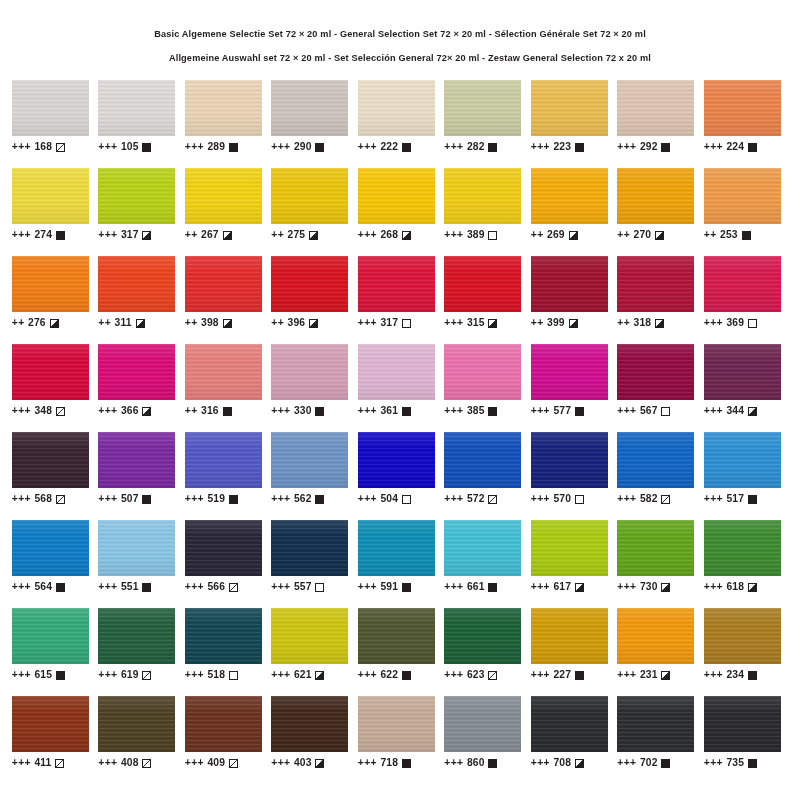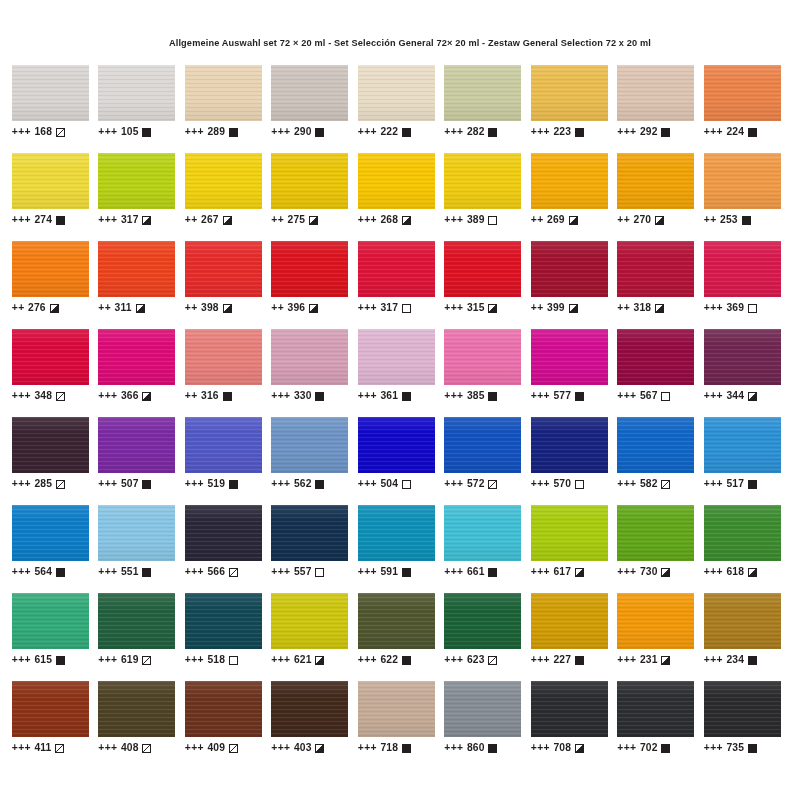--- a/index.html
+++ b/index.html
@@ -26,21 +26,21 @@
   }
   .header-line {
     font-size: 9.2px;
     font-weight: bold;
     letter-spacing: 0.15px;
     color: #231f20;
     line-height: 1.0;
     white-space: nowrap;
   }
   .header-line.l2 {
-    margin-top: 9px;
+    margin-top: 15px;
     padding-left: 20px;
   }
   .grid {
     margin-top: 17px;
     display: grid;
     grid-template-columns: repeat(9, 86.5px);
     grid-auto-rows: 88px;
     justify-content: center;
     padding-left: 2px;
   }
@@ -108,20 +108,21 @@
     top: 0.5px;
   }
   .op svg { display: block; }
 </style>
 </head>
 <body>
 
 <div id="page">
 
   <div class="header">
+    <div class="header-line l1">Basic Algemene Selectie Set 72 × 20 ml  - General Selection Set 72 × 20 ml - Sélection Générale Set 72 × 20 ml</div>
     <div class="header-line l2">Allgemeine Auswahl set 72 × 20 ml - Set Selección General 72× 20 ml - Zestaw General Selection 72 x 20 ml</div>
   </div>
 
   <div class="grid" id="swatch-grid">
       <div class="cell">
         <div class="swatch" style="background: rgb(216, 212, 210);">
           <div class="texture"></div>
           <div class="sheen"></div>
         </div>
         <div class="label">
@@ -691,21 +692,21 @@
           </span>
         </div>
       </div>
       <div class="cell">
         <div class="swatch" style="background: rgb(58, 36, 50);">
           <div class="texture"></div>
           <div class="sheen"></div>
         </div>
         <div class="label">
           <span class="lf">+++</span>
-          <span class="num">285</span>
+          <span class="num">568</span>
           <span class="op">
             <svg width="9" height="9" viewBox="0 0 9 9">
               <rect x="0.5" y="0.5" width="8" height="8" fill="#fff" stroke="#231f20" stroke-width="1"></rect>
               <path d="M1.2 7.8 L7.8 1.2" stroke="#231f20" stroke-width="1"></path>
             </svg>
           </span>
         </div>
       </div>
       <div class="cell">
         <div class="swatch" style="background: rgb(122, 43, 160);">

